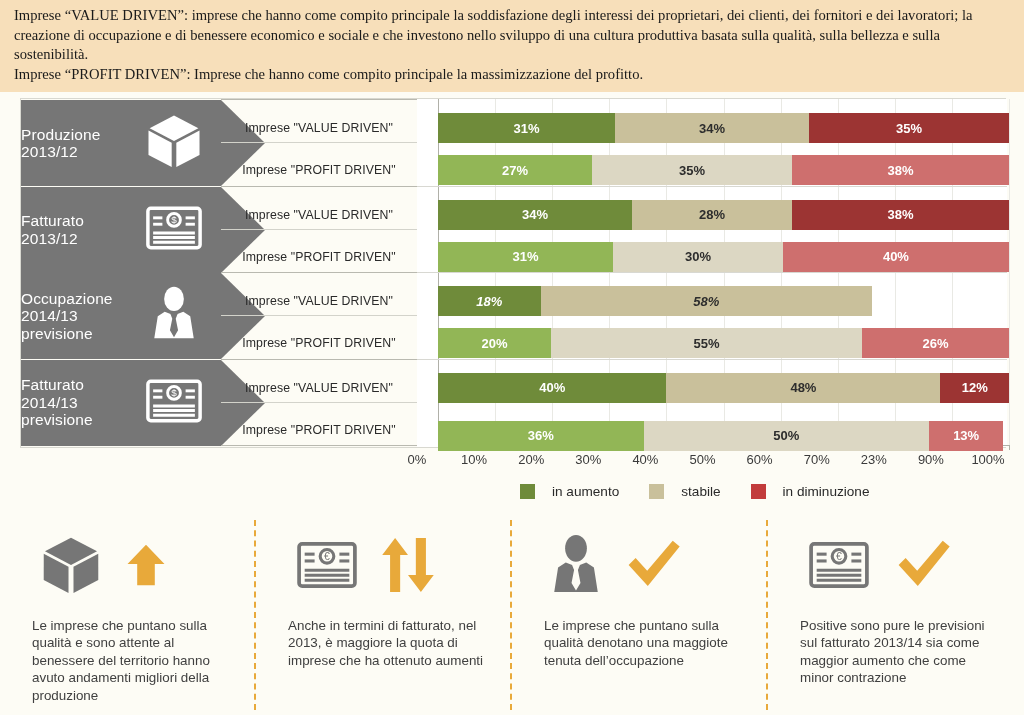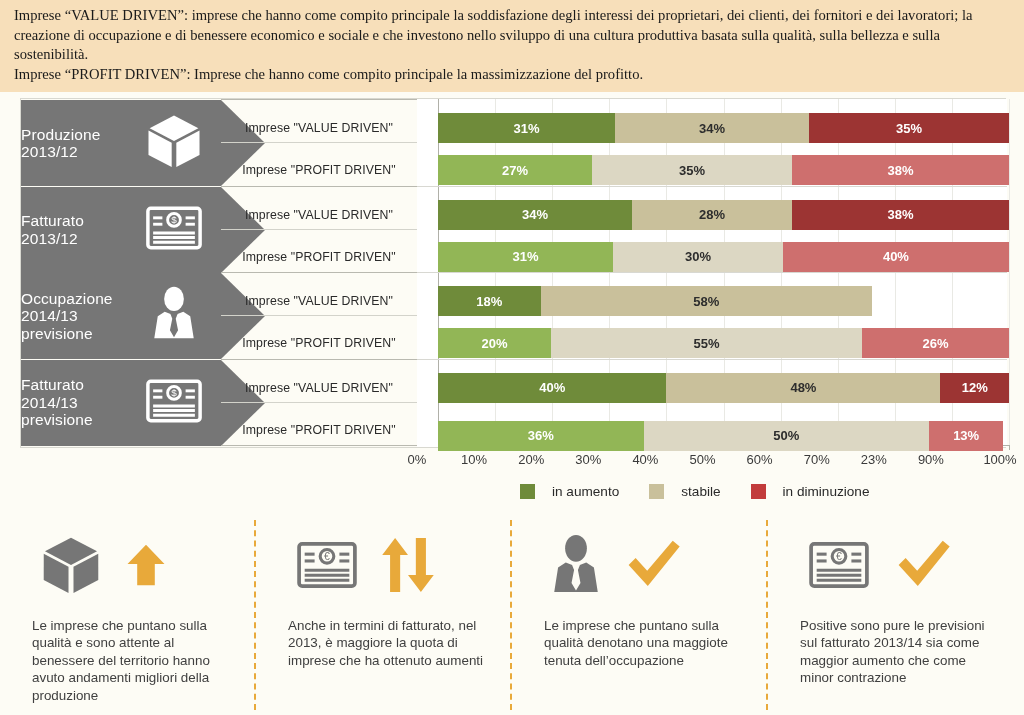--- a/index.html
+++ b/index.html
@@ -344,21 +344,21 @@
         <div class="seg aumento-v" style="width: 194.14px;">34%</div>
         <div class="seg stabile-v" style="width: 159.88px;">28%</div>
         <div class="seg dimin-v" style="width: 216.98px;">38%</div>
       </div>
       <div class="bar-row" style="top: 142.5px; left: 21px; width: 571px;">
         <div class="seg aumento-p" style="width: 177.01px;">31%</div>
         <div class="seg stabile-p" style="width: 171.3px;">30%</div>
         <div class="seg dimin-p" style="width: 228.4px;">40%</div>
       </div>
       <div class="plot-divider" style="top: 86.5px;"></div>
-      <div class="bar-row" style="top: 187px; left: 21px; width: 569px;">
+      <div class="bar-row" style="top: 187px; left: 21px; width: 569px; font-style: italic;">
         <div class="seg aumento-v" style="width: 102.78px;">18%</div>
         <div class="seg stabile-v" style="width: 331.18px;">58%</div>
       </div>
       <div class="bar-row" style="top: 229px; left: 21px; width: 571px;">
         <div class="seg aumento-p" style="width: 114.2px;">20%</div>
         <div class="seg stabile-p" style="width: 314.05px;">55%</div>
         <div class="seg dimin-p" style="width: 148.46px;">26%</div>
       </div>
       <div class="plot-divider" style="top: 173px;"></div>
       <div class="bar-row" style="top: 273.5px; left: 21px; width: 571px;">
@@ -379,21 +379,21 @@
     <div class="axis-label" style="left: 21px;">0%</div>
     <div class="axis-label" style="left: 78.1px;">10%</div>
     <div class="axis-label" style="left: 135.2px;">20%</div>
     <div class="axis-label" style="left: 192.3px;">30%</div>
     <div class="axis-label" style="left: 249.4px;">40%</div>
     <div class="axis-label" style="left: 306.5px;">50%</div>
     <div class="axis-label" style="left: 363.6px;">60%</div>
     <div class="axis-label" style="left: 420.7px;">70%</div>
     <div class="axis-label" style="left: 477.8px;">23%</div>
     <div class="axis-label" style="left: 534.9px;">90%</div>
-    <div class="axis-label" style="left: 592px; margin-left: 12px;">100%</div>
+    <div class="axis-label" style="left: 592px;">100%</div>
   </div>
 
 <div id="legend">
     <div class="legend-item">
       <span class="legend-swatch" style="background: rgb(111, 139, 58);"></span>
       <span>in aumento</span>
     </div>
     <div class="legend-item">
       <span class="legend-swatch" style="background: rgb(201, 192, 155);"></span>
       <span>stabile</span>

